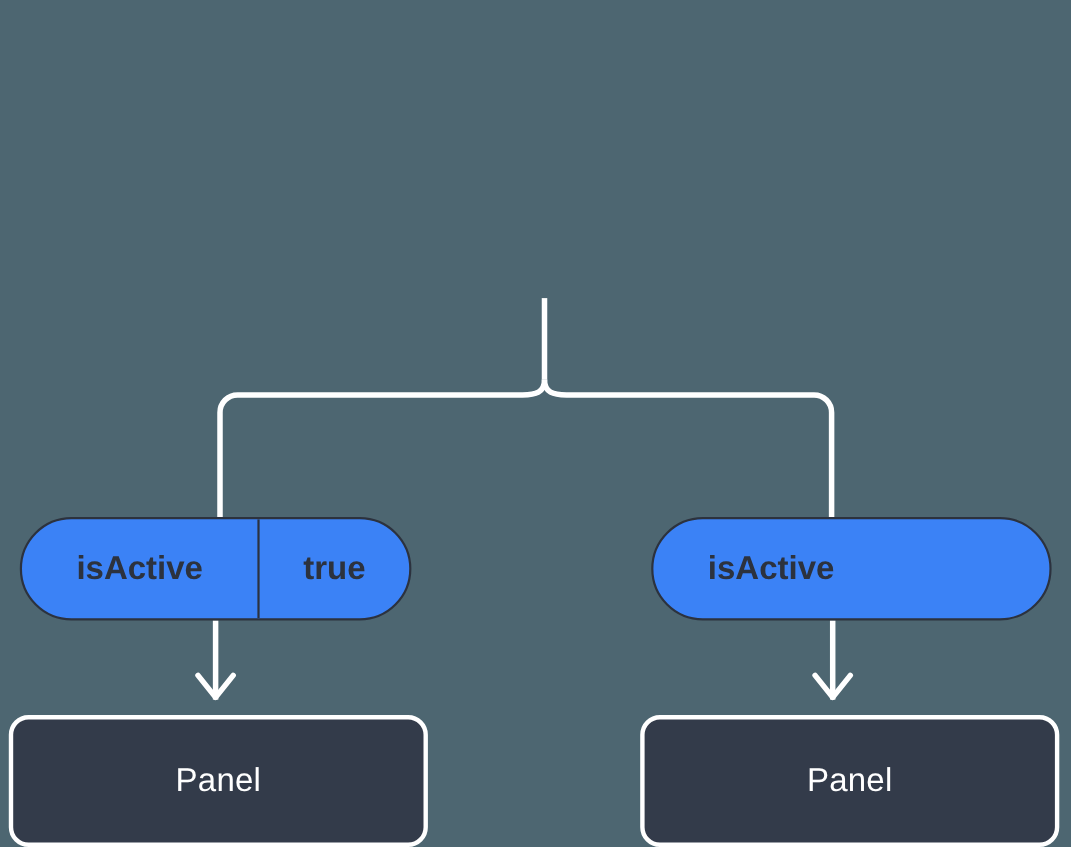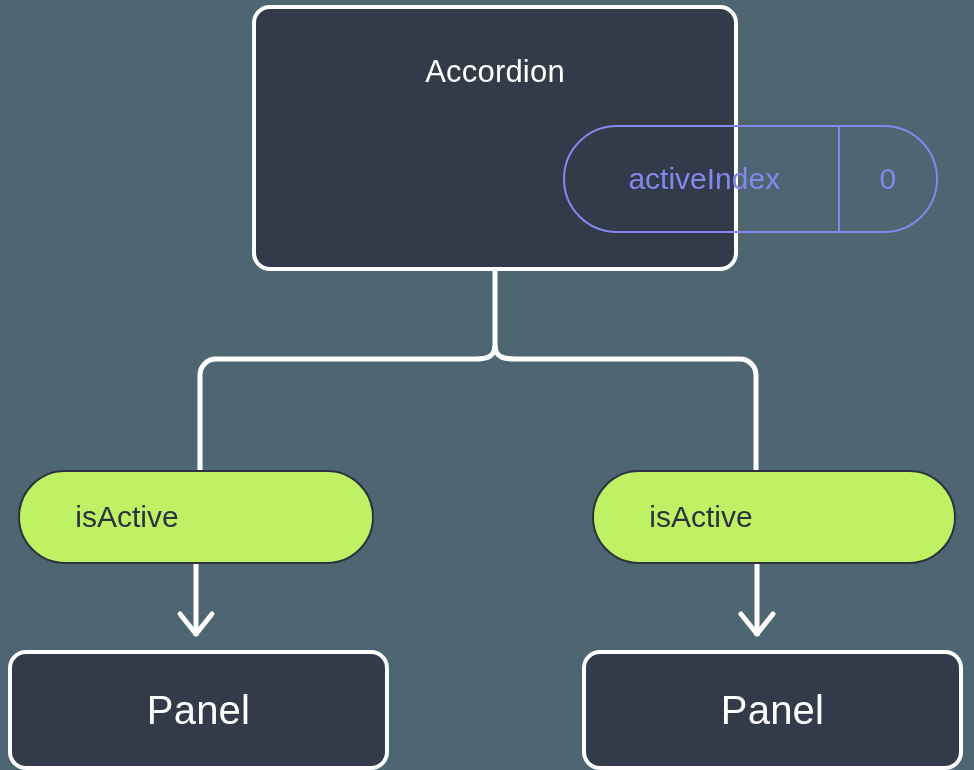--- a/index.html
+++ b/index.html
@@ -74,21 +74,21 @@
   
   .panel-box {
     top: 650px;
     width: 381px;
     height: 120px;
     justify-content: center;
   }
   #panel-left  { left: 8px;   }
   #panel-right { left: 582px; }
 
-  .panel-box .comp-title { font-size: 40px; }
+  .panel-box .comp-title { font-size: 30px; }
 
   
   .pill {
     position: absolute;
     display: flex;
     align-items: stretch;
     border-radius: 999px;
     overflow: hidden;
     white-space: nowrap;
   }
@@ -118,22 +118,23 @@
     left: 307px;
     top: 116px;
     width: 375px;
     height: 108px;
   }
   #state-pill .pill-key { width: 274px; padding-left: 6px; }
   #state-pill .pill-val { width: 99px; }
 
   
   .pill.filled {
-    background: #bef264;
+    background: #3b82f6;
     border: 2px solid #2c323e;
+    font-weight: bold;
   }
   .pill.filled .pill-key,
   .pill.filled .pill-val {
     color: #2c323e;
     font-size: 30px;
   }
   .pill.filled .pill-val {
     border-left: 2px solid #2c323e;
   }
 
@@ -178,31 +179,24 @@
 
     <path d="M 196 564 L 196 636" fill="none" stroke="#ffffff" stroke-width="5"></path>
     <path d="M 180 614 L 196 634 L 212 614" fill="none" stroke="#ffffff" stroke-width="5" stroke-linecap="round" stroke-linejoin="round"></path>
 
     <path d="M 757 564 L 757 636" fill="none" stroke="#ffffff" stroke-width="5"></path>
     <path d="M 741 614 L 757 634 L 773 614" fill="none" stroke="#ffffff" stroke-width="5" stroke-linecap="round" stroke-linejoin="round"></path>
   </svg>
 
   <div class="node-layer">
 
-    <div id="accordion-box" class="comp-box">
-      <div class="comp-title">Accordion</div>
-
-      <div id="state-pill" class="pill outlined">
-        <div class="pill-key">activeIndex</div>
-        <div class="pill-val">0</div>
-      </div>
-    </div>
 
     <div id="prop-pill-left" class="pill filled">
       <div class="pill-key">isActive</div>
+      <div class="pill-val">true</div>
     </div>
 
     <div id="prop-pill-right" class="pill filled">
       <div class="pill-key">isActive</div>
     </div>
 
     <div id="panel-left" class="comp-box panel-box">
       <div class="comp-title">Panel</div>
     </div>
 

